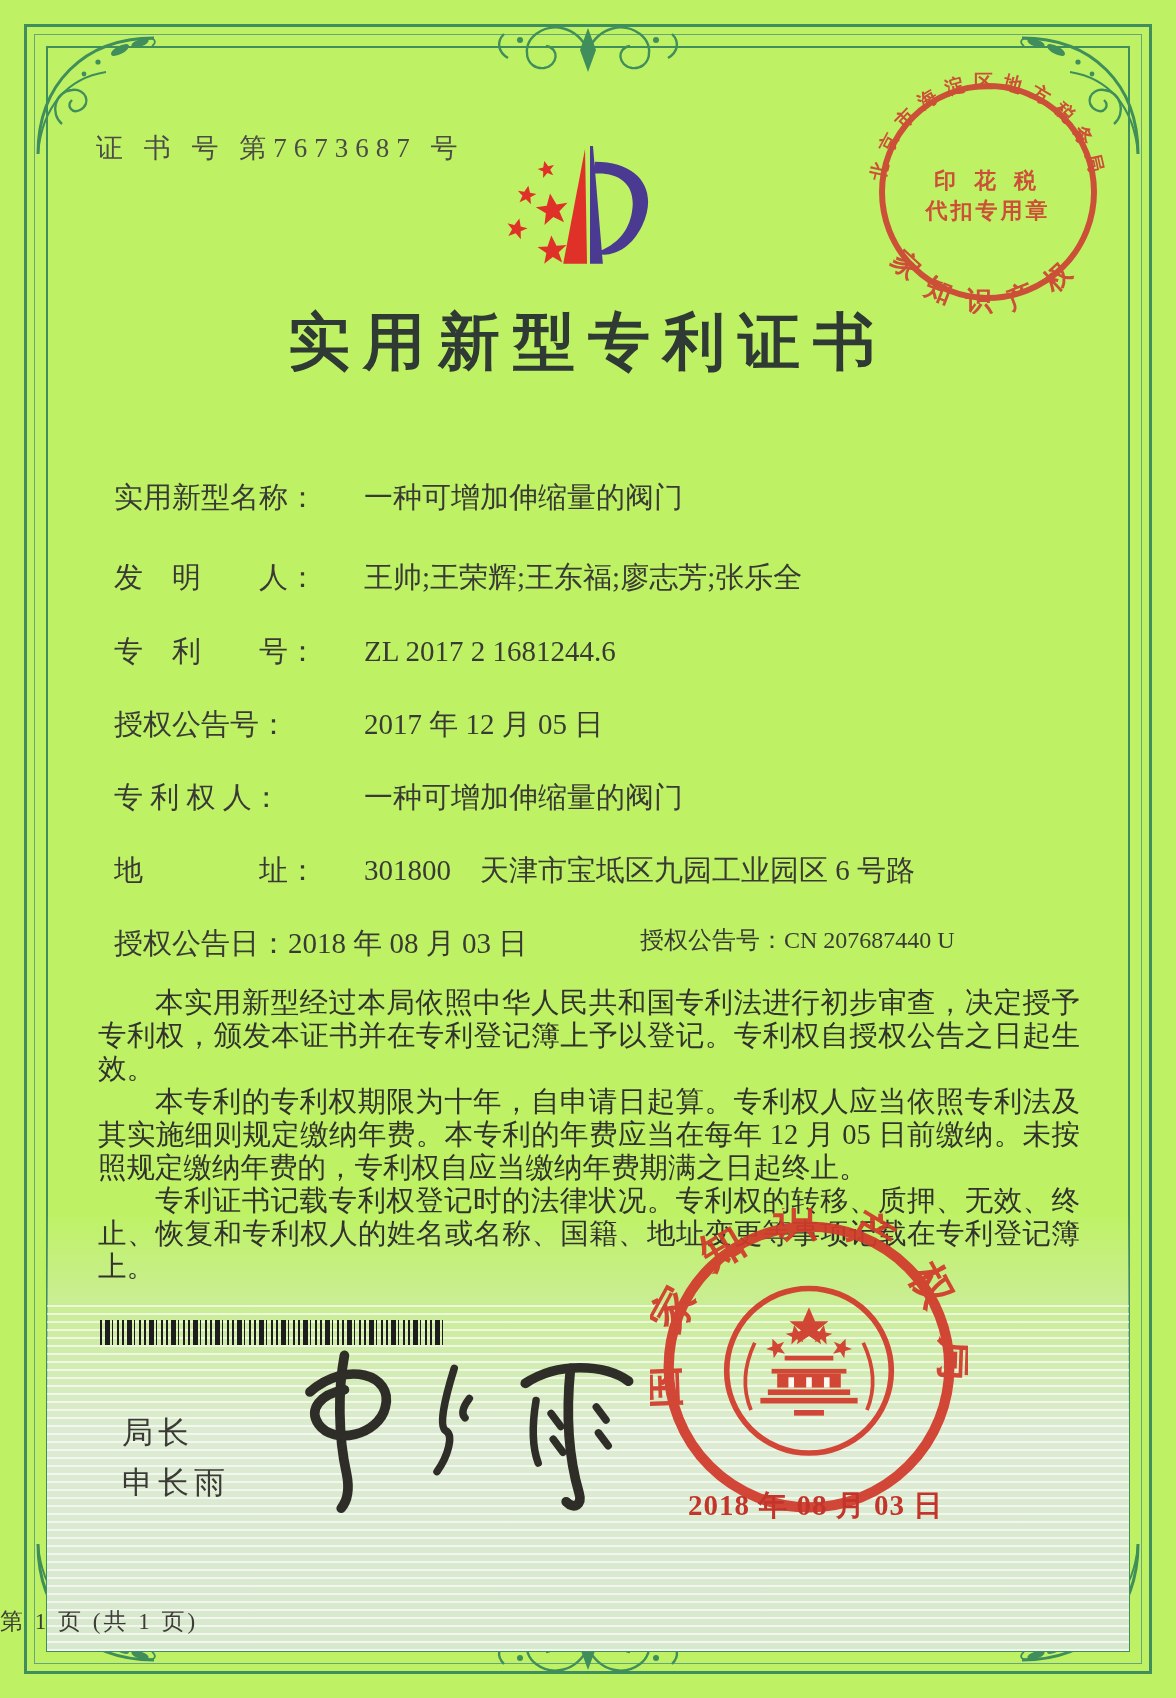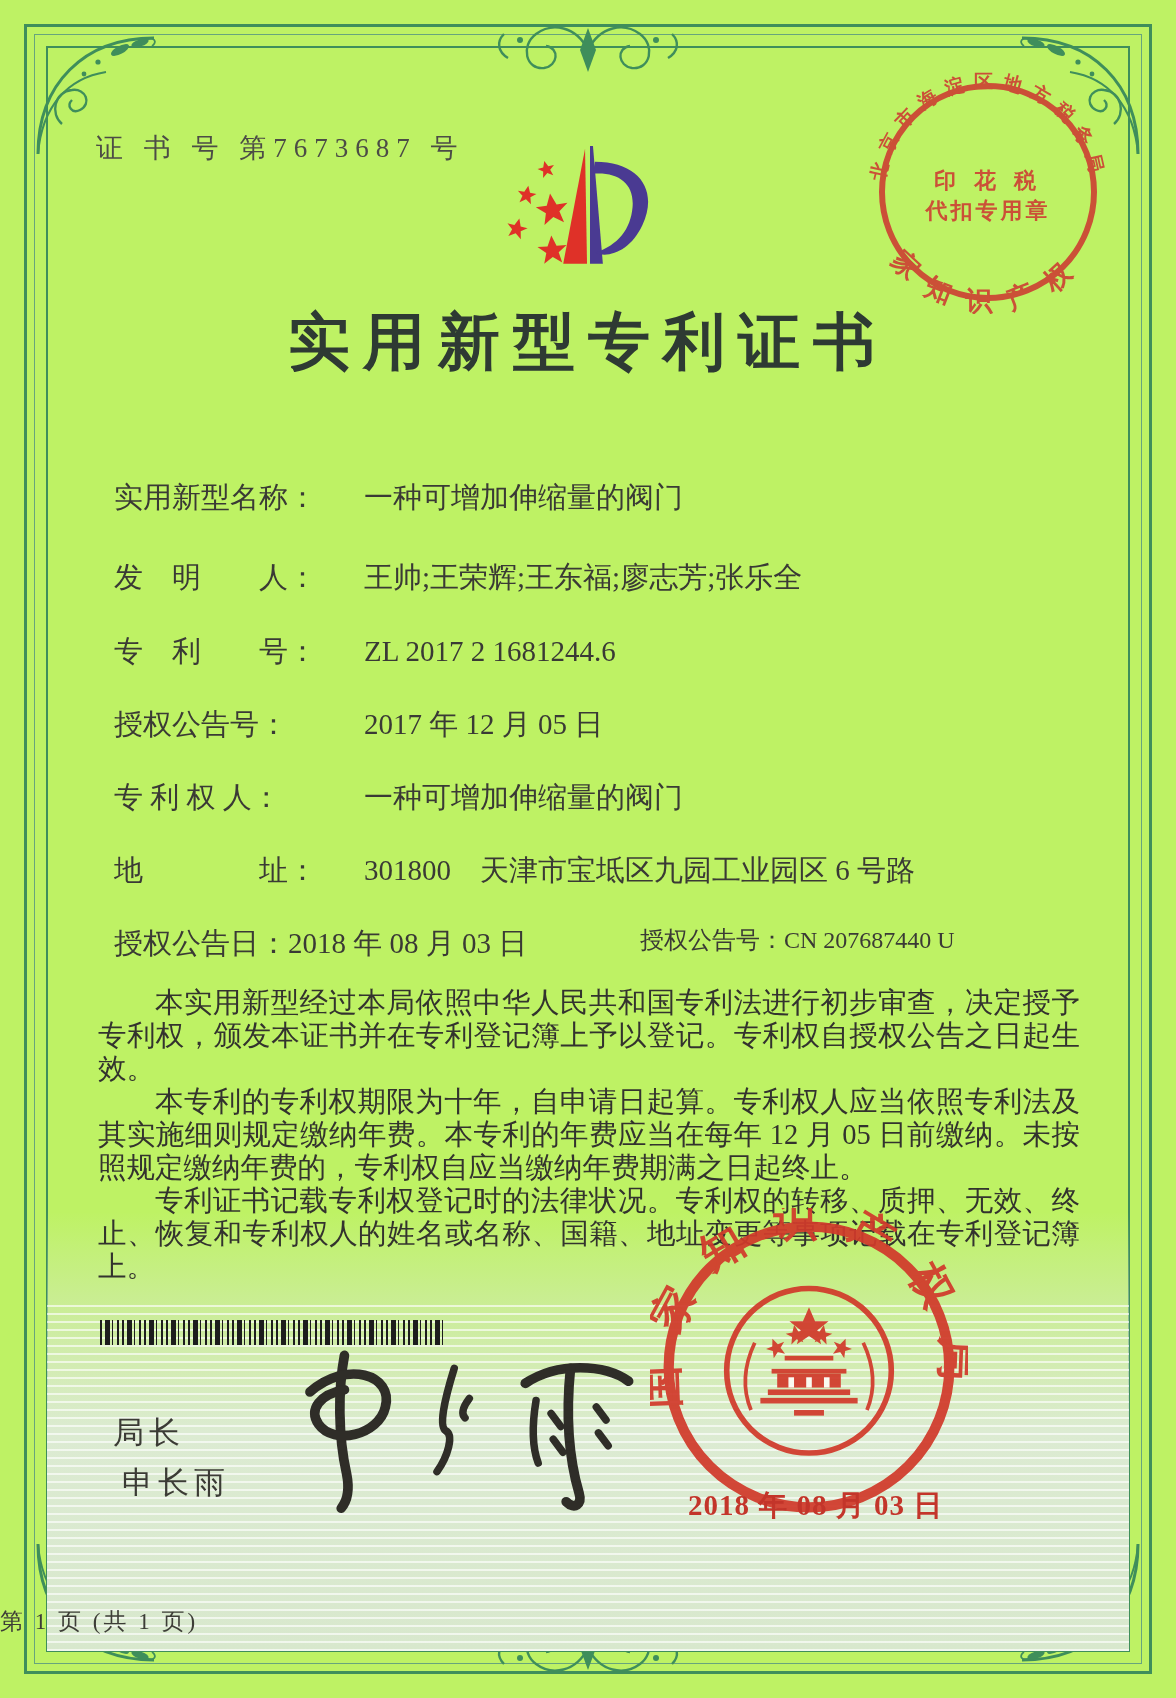--- a/index.html
+++ b/index.html
@@ -44,21 +44,21 @@
   
   .bottom-zone{position:absolute;left:47px;right:47px;top:1212px;bottom:47px;
     background:linear-gradient(180deg,rgba(216,232,205,0) 0px,rgba(216,232,205,.55) 110px,#dcebd2 220px,#d8e8cd 100%);}
   .g-lines{position:absolute;left:47px;right:47px;top:1300px;bottom:47px;opacity:.85;
     background:repeating-linear-gradient(0deg,rgba(255,255,255,.75) 0 1.5px,rgba(255,255,255,0) 1.5px 8px);}
 
   .barcode{position:absolute;left:100px;top:1320px;width:345px;height:25px;
     background:repeating-linear-gradient(90deg,#1d1d1d 0 2px,transparent 2px 5px,#1d1d1d 5px 10px,
       transparent 10px 12px,#1d1d1d 12px 13px,transparent 13px 17px,#1d1d1d 17px 19px,transparent 19px 22px);}
 
-  .director-title{position:absolute;left:113px;top:1412px;font-size:31px;letter-spacing:5px;color:#3b3b35;text-align:center;}
+  .director-title{position:absolute;left:122px;top:1412px;font-size:31px;letter-spacing:5px;color:#3b3b35;text-align:center;}
   .director-name{position:absolute;left:122px;top:1462px;font-size:31px;letter-spacing:5px;color:#3b3b35;text-align:center;}
   .signature{position:absolute;left:282px;top:1336px;width:366px;height:198px;}
 
   .seal{position:absolute;left:650px;top:1208px;width:318px;height:318px;opacity:.93;}
   .seal-date{position:absolute;left:688px;top:1486px;font-size:29px;color:#c3352a;
              letter-spacing:1px;white-space:nowrap;font-weight:700;}
 
   .footer{position:absolute;left:0;top:1606px;width:1060px;text-align:left;
           font-size:23px;letter-spacing:3px;color:#3d3d37;}
 </style>

